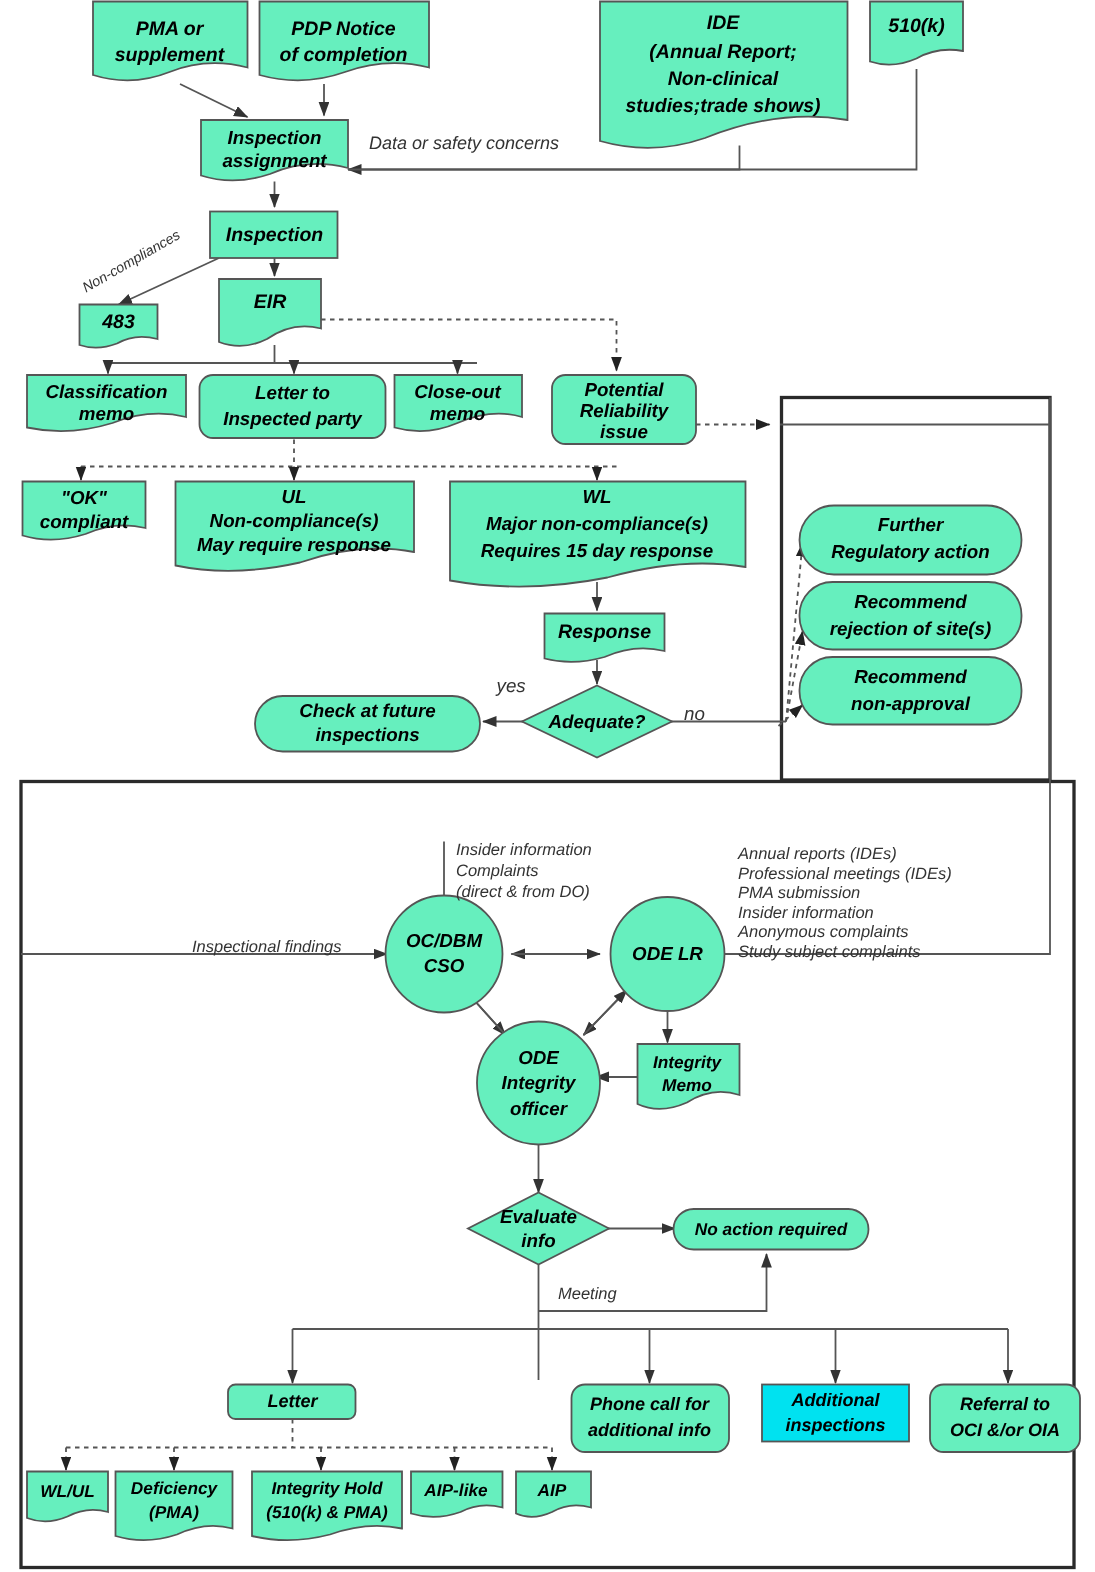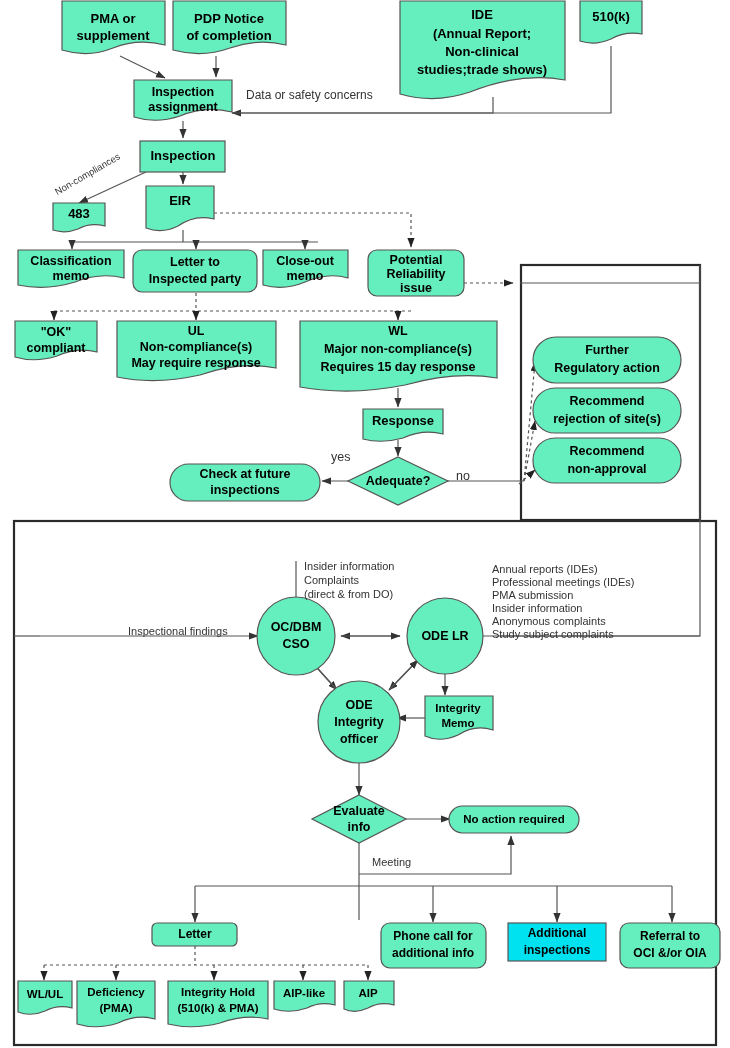--- a/index.html
+++ b/index.html
@@ -1,18 +1,18 @@
 <!DOCTYPE html>
 <html><head>
 <meta charset="utf-8">
 <title>FDA Bioresearch Monitoring Inspection Flowchart</title>
 <style>
   html,body{margin:0;padding:0;background:#ffffff;}
   body{font-family:"Liberation Sans",sans-serif;}
-  #stage{position:relative;width:730px;height:1048px;overflow:hidden;background:#fff;}
+  #stage{position:relative;width:730px;height:1048px;overflow:hidden;background:#fff;font-style:italic;}
   svg{display:block;}
   .nodelabel{
     font-family:"Liberation Sans",sans-serif;
     font-weight:bold;
     fill:#000000;
     text-anchor:middle;
     dominant-baseline:middle;
   }
   .edgelabel{
     font-family:"Liberation Sans",sans-serif;

